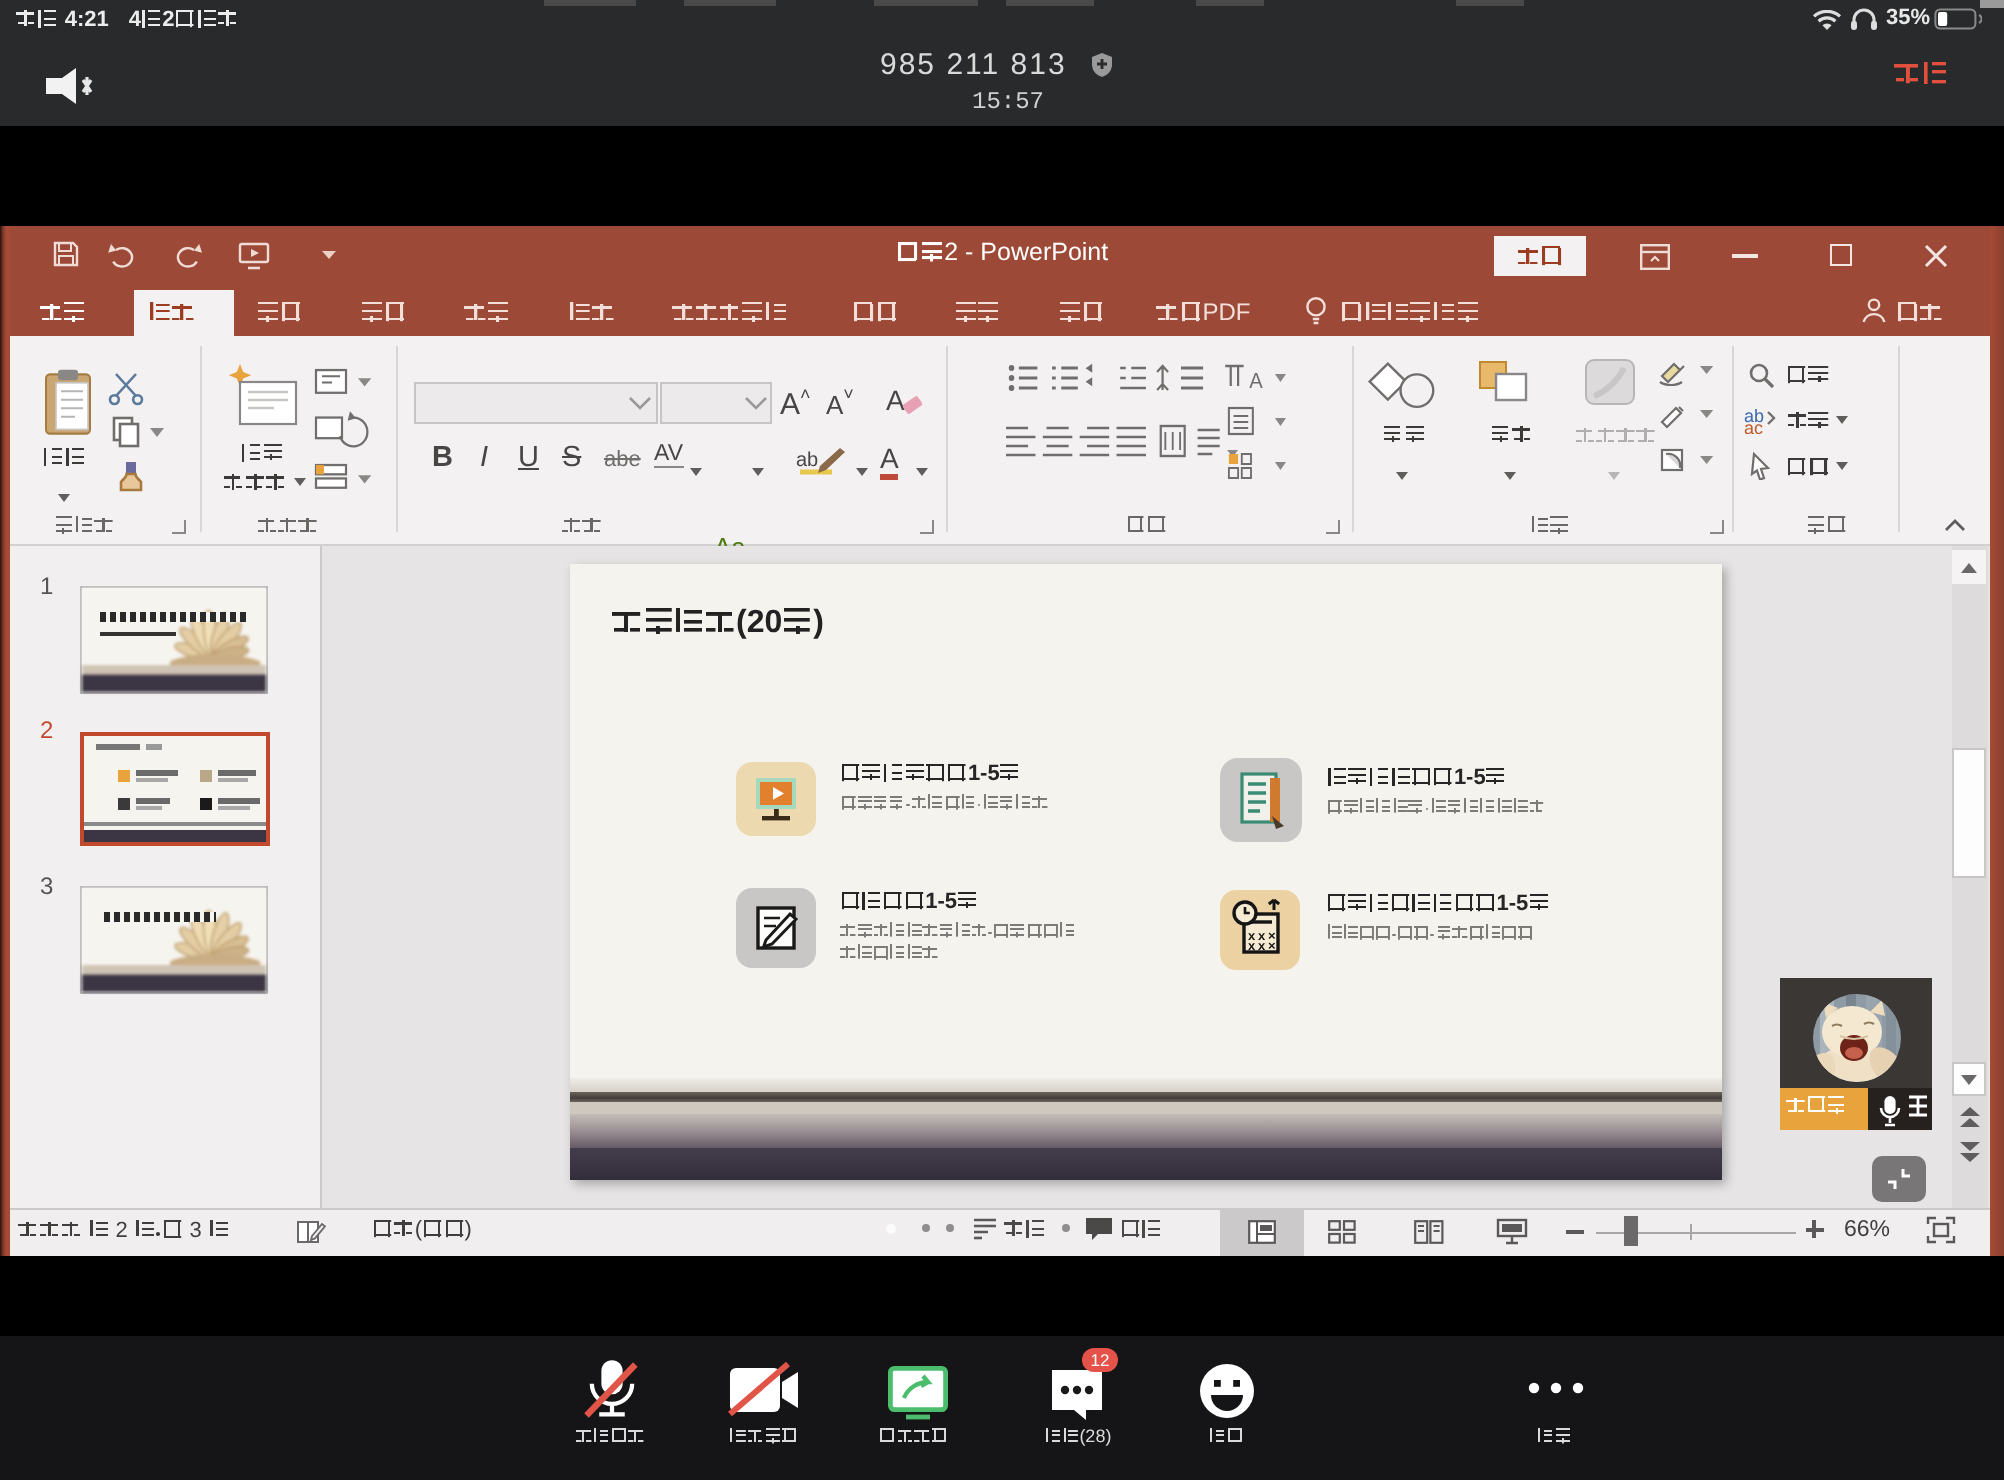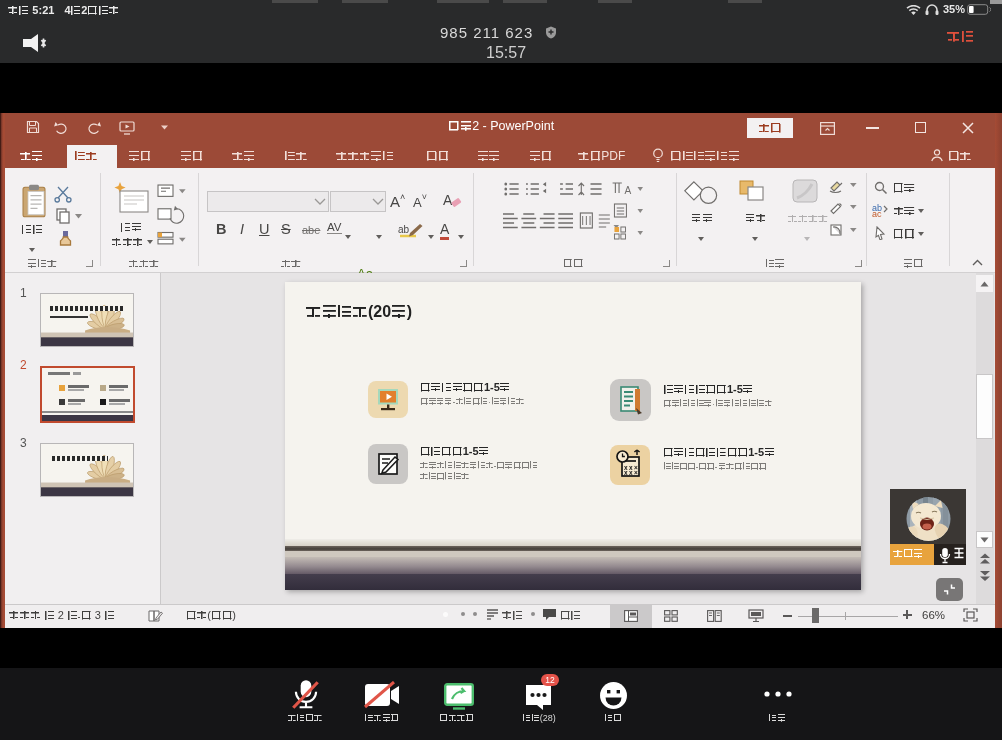--- a/index.html
+++ b/index.html
@@ -14,47 +14,47 @@
 .td{display:inline-block;width:0;height:0;border-left:3px solid transparent;border-right:3px solid transparent;border-top:4px solid #605e5c;vertical-align:2px;}
 </style></head><body>
 <div class="a" style="left:0;top:0;width:1002px;height:63px;background:#292a2b;"></div>
 <div class="a" style="left:272px;top:0;width:46px;height:3px;background:#4a4a4a;"></div>
 <div class="a" style="left:342px;top:0;width:46px;height:3px;background:#4a4a4a;"></div>
 <div class="a" style="left:437px;top:0;width:52px;height:3px;background:#4a4a4a;"></div>
 <div class="a" style="left:503px;top:0;width:44px;height:3px;background:#4a4a4a;"></div>
 <div class="a" style="left:598px;top:0;width:34px;height:3px;background:#4a4a4a;"></div>
 <div class="a" style="left:728px;top:0;width:34px;height:3px;background:#4a4a4a;"></div>
 <div class="a" style="left:990px;top:0;width:12px;height:4px;background:#9a9a9a;"></div>
-<div class="a" style="left:8px;top:4px;font-size:11px;font-weight:bold;color:#ececec;"><i class="z z3"></i><i class="z z0"></i><span style="font-weight:bold;"> 5:21</span><span style="margin-left:10px;">4<i class="z z0"></i>2<i class="z z1"></i><i class="z z0"></i><i class="z z3"></i></span></div>
+<div class="a" style="left:8px;top:4px;font-size:11px;font-weight:bold;color:#ececec;"><i class="z z3"></i><i class="z z0"></i><span style="font-weight:bold;"> 4:21</span><span style="margin-left:10px;">4<i class="z z0"></i>2<i class="z z1"></i><i class="z z0"></i><i class="z z3"></i></span></div>
 <svg class="a" style="left:906px;top:5px;" width="15" height="11" viewBox="0 0 15 11">
 <path d="M7.5 10 L5.2 7.6 a3.4 3.4 0 0 1 4.6 0 Z" fill="#ddd"></path>
 <path d="M3.3 5.6 a6.2 6.2 0 0 1 8.4 0" stroke="#ddd" stroke-width="1.6" fill="none"></path>
 <path d="M1 3.2 a9.6 9.6 0 0 1 13 0" stroke="#ddd" stroke-width="1.6" fill="none"></path>
   </svg>
 <svg class="a" style="left:925px;top:4px;" width="14" height="12" viewBox="0 0 14 12">
 <path d="M2 10 V6 a5 5 0 0 1 10 0 V10" stroke="#ddd" stroke-width="1.5" fill="none"></path>
 <rect x="0.5" y="6.5" width="3" height="4.5" rx="1.2" fill="#ddd"></rect>
     <rect x="10.5" y="6.5" width="3" height="4.5" rx="1.2" fill="#ddd"></rect>
   </svg>
 <div class="a" style="left:943px;top:3px;font-size:11px;font-weight:bold;color:#e8e8e8;">35%</div>
 <svg class="a" style="left:967px;top:4px;" width="24" height="11" viewBox="0 0 24 11">
 <rect x="0.7" y="0.7" width="20" height="9.6" rx="2.4" stroke="#8a8a8a" stroke-width="1" fill="none"></rect>
 <rect x="2" y="2" width="4.6" height="7" rx="1" fill="#fff"></rect>
 <path d="M22.5 3.5 a2.2 2.2 0 0 1 0 4" stroke="#8a8a8a" stroke-width="1" fill="none"></path>
   </svg>
 <svg class="a" style="left:21px;top:31px;" width="28" height="24" viewBox="0 0 28 24">
 <path d="M2 8 L10 8 L17 3 L17 21 L10 16 L2 16 Z" fill="#f2f2f2"></path>
 <path d="M20.5 9 l4 6 M24.5 9 l-4 6 M22.5 7.5 v9" stroke="#e8e8e8" stroke-width="1.6"></path>
   </svg>
-<div class="a" style="left:440px;top:24px;font-size:15px;color:#d9d9d9;letter-spacing:1px;">985 211 623</div>
+<div class="a" style="left:440px;top:24px;font-size:15px;color:#d9d9d9;letter-spacing:1px;">985 211 813</div>
 <svg class="a" style="left:545px;top:26px;" width="12" height="13" viewBox="0 0 12 13">
 <path d="M6 0.5 L11 2.5 V7 a6.5 6.5 0 0 1 -5 5.5 A6.5 6.5 0 0 1 1 7 V2.5 Z" fill="#9a9a9a"></path>
 <path d="M6 3.5 v5 M3.5 6 h5" stroke="#2a2a2b" stroke-width="1.4"></path>
   </svg>
-<div class="a" style="left:486px;top:44px;font-size:16px;color:#cfcfcf;">15:57</div>
+<div class="a" style="left:486px;top:44px;font-size:12px;color:#cfcfcf;font-family:Liberation Mono, monospace;">15:57</div>
 <div class="a" style="left:947px;top:28px;font-size:14px;color:#e0503c;"><i class="z z3"></i><i class="z z0"></i></div>
 <div class="a" style="left:0;top:113px;width:5px;height:515px;background:linear-gradient(90deg,#2a100c 0,#7a382a 30%,#a54b35 60%);"></div>
 <div class="a" style="left:995px;top:113px;width:7px;height:515px;background:linear-gradient(90deg,#a54b35,#8c4130);"></div>
 <div class="a" style="left:5px;top:113px;width:990px;height:28px;background:#9c4a37;"></div>
 <svg class="a" style="left:25px;top:119px;" width="145" height="17" viewBox="0 0 145 17">
 <g stroke="#f0dcd6" fill="none" stroke-width="1.2">
 <path d="M2.5 2.5 h9 l2 2 v9 h-11 Z"></path>
 <path d="M4.5 2.5 v4 h6 v-4 M4.5 13.5 v-4.5 h7 v4.5" stroke-width="1"></path>
 <path d="M33 6 a5 4.6 0 1 1 -1.4 5.8"></path>
 <path d="M30.5 3 l2.6 3.2 -4 1.2 Z" fill="#f0dcd6" stroke="none"></path>

